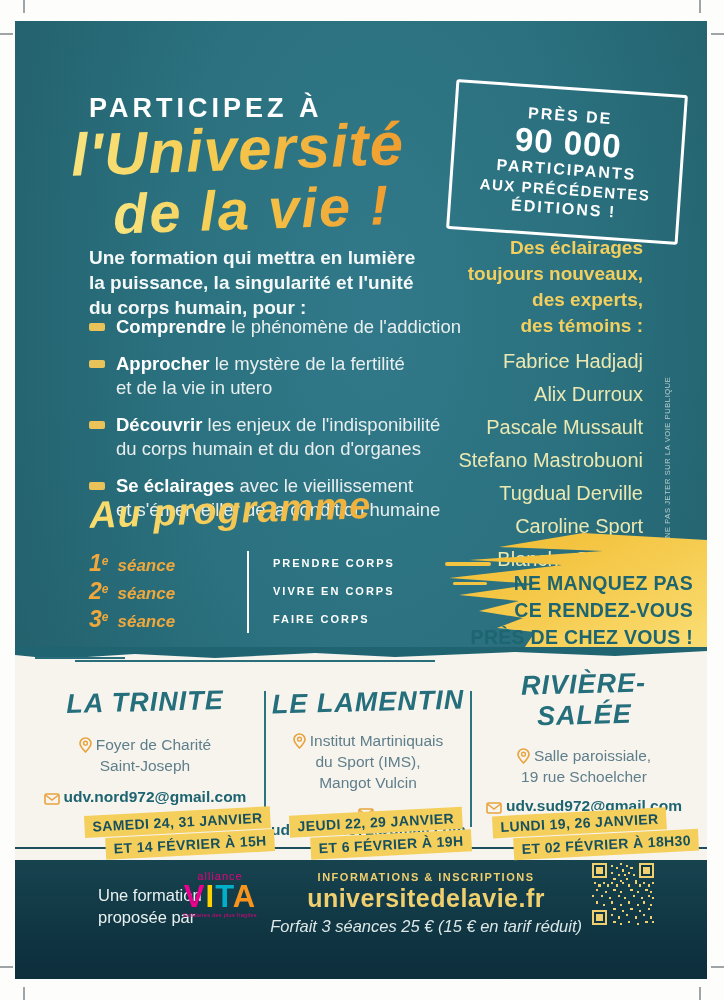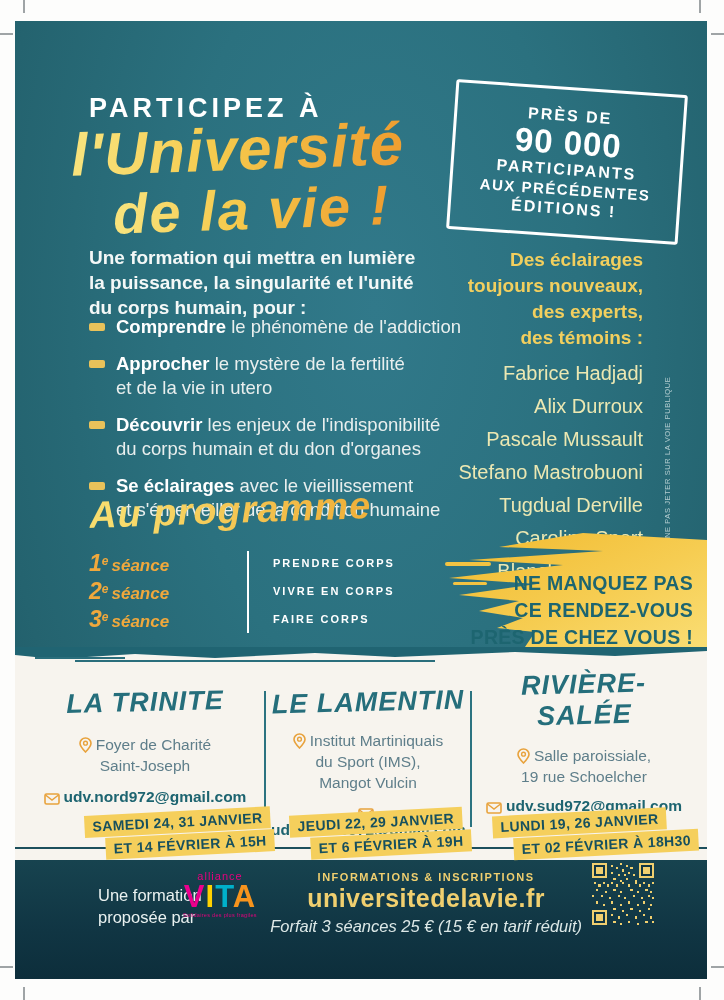--- a/index.html
+++ b/index.html
@@ -61,21 +61,21 @@
   .bullets li { position:relative; padding-left:27px; margin-bottom:13px;
                 font-size:18.5px; line-height:24px; color:#e9efee; }
   .bullets li .dash {
     position:absolute; left:0; top:8px; width:16px; height:8px;
     background:#e9c25a; border-radius:2px;
   }
   .bullets li b { color:#ffffff; }
   .bullets li .rest { white-space:pre-line; }
 
   .experts {
-    position:absolute; right:64px; top:226px; width:280px; text-align:right;
+    position:absolute; right:64px; top:214px; width:280px; text-align:right;
   }
   .experts-heading {
     color:#f2cf5e; font-size:19px; font-weight:bold; line-height:26px;
     white-space:pre-line; margin-bottom:6px;
   }
   .expert-name { color:#ece8b2; font-size:20px; line-height:33px; }
 
   .side-note {
     position:absolute; left:648px; top:347px; height:170px;
     writing-mode:vertical-rl; transform:rotate(180deg);
@@ -87,21 +87,21 @@
     background:linear-gradient(95deg,#f8dd6e 10%,#f0b23c 90%);
     -webkit-background-clip:text; background-clip:text;
     color:transparent; -webkit-text-fill-color:transparent;
     transform:rotate(-2deg); letter-spacing:1px;
   }
   .sessions { position:absolute; left:74px; top:528px; width:360px; }
   .sess-row { display:flex; align-items:center; height:28px; }
   .sess-left { width:84px; color:#f0a83c; font-style:italic; font-weight:bold; }
   .sess-left .num { font-size:23px; }
   .sess-left sup { font-size:12px; }
-  .sess-left .word { font-size:17px; margin-left:3px; }
+  .sess-left .word { font-size:17px; margin-left:9px; }
   .sess-divider { position:absolute; left:158px; top:2px; width:2px; height:82px; background:#ffffff; }
   .sess-title { margin-left:100px; color:#ffffff; font-size:11px; font-weight:bold; letter-spacing:2px; }
 
   
   .banner-brush { position:absolute; left:430px; top:511px; }
   .banner-text {
     position:absolute; right:14px; top:549px; text-align:right;
     color:#1d6570; font-size:19.5px; font-weight:bold; line-height:27px;
     white-space:pre-line; letter-spacing:0.3px;
   }

